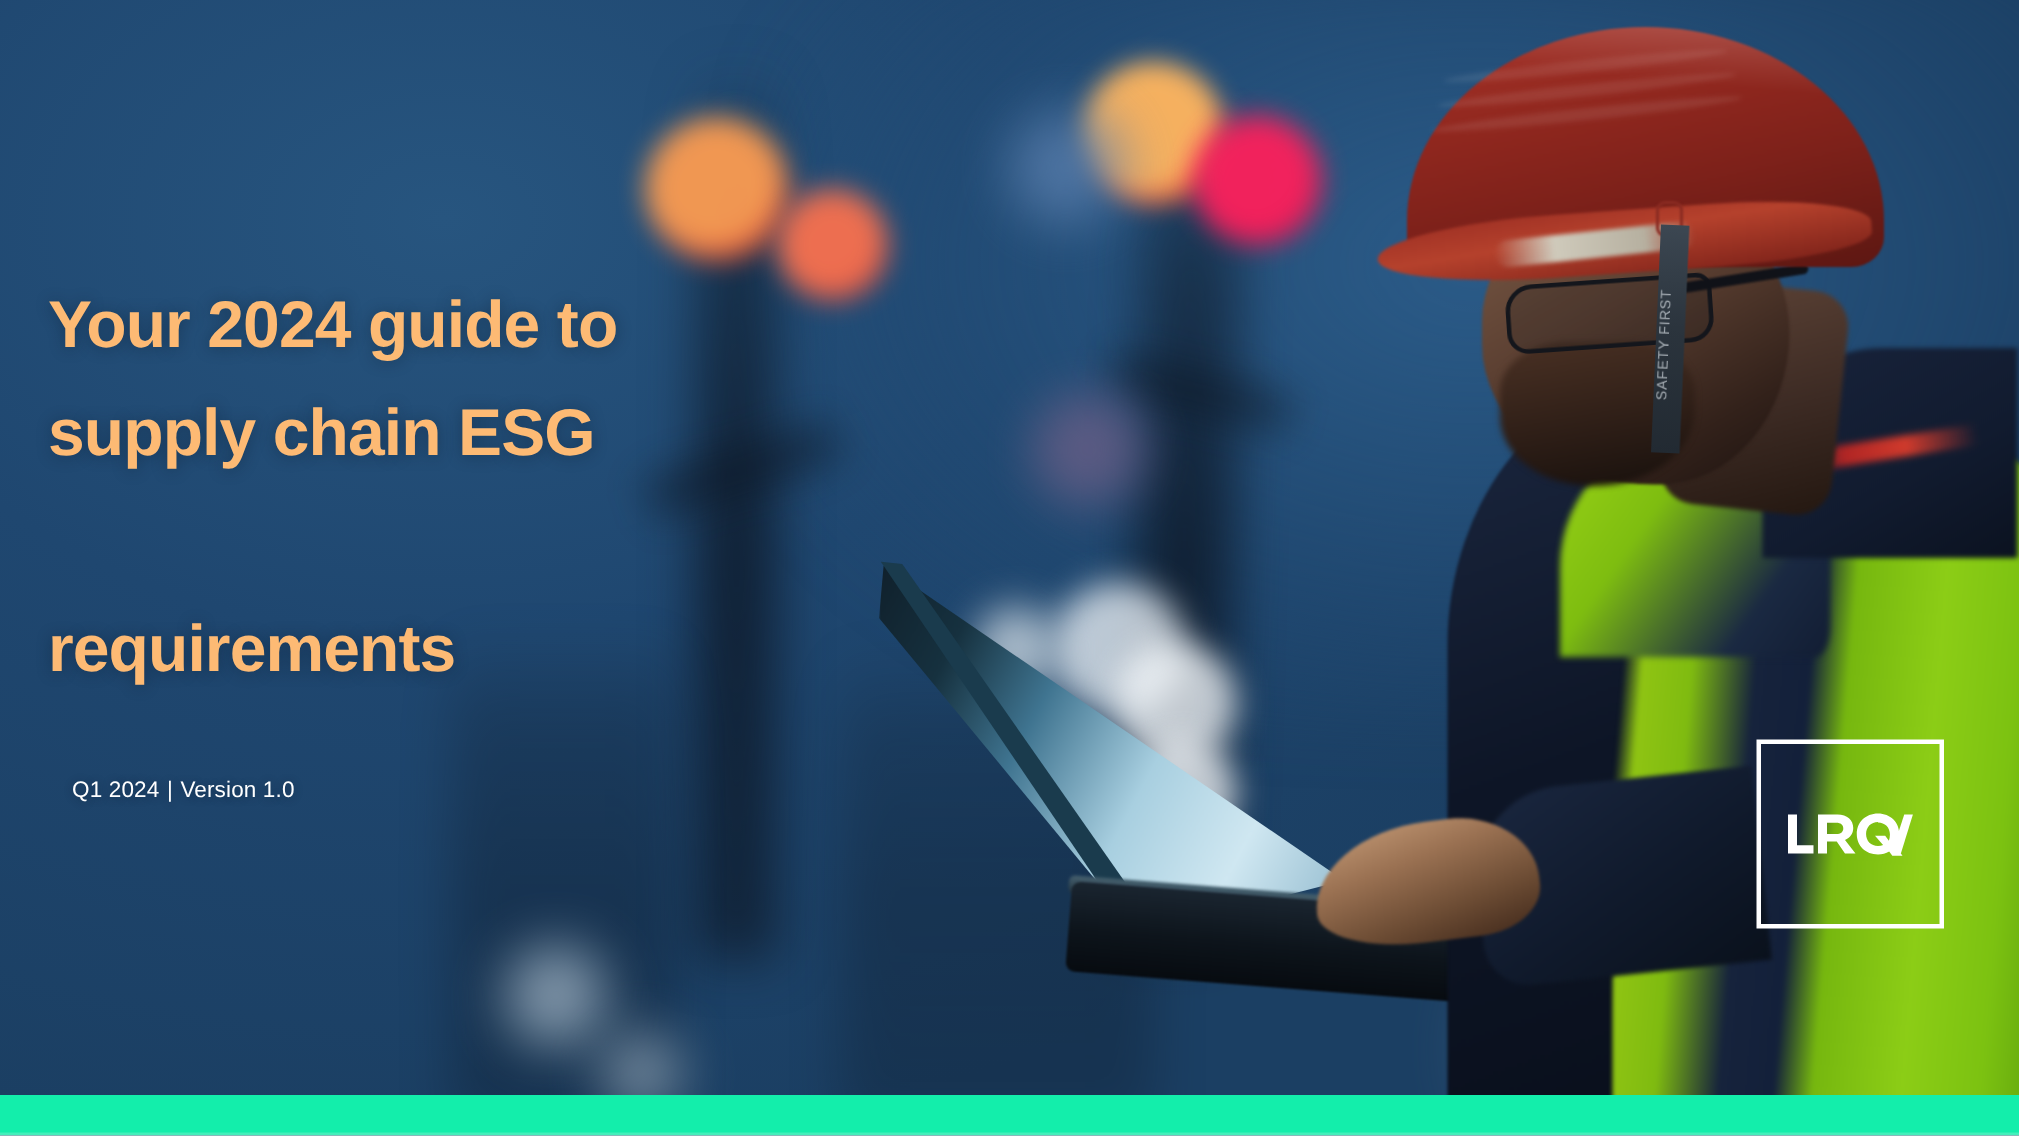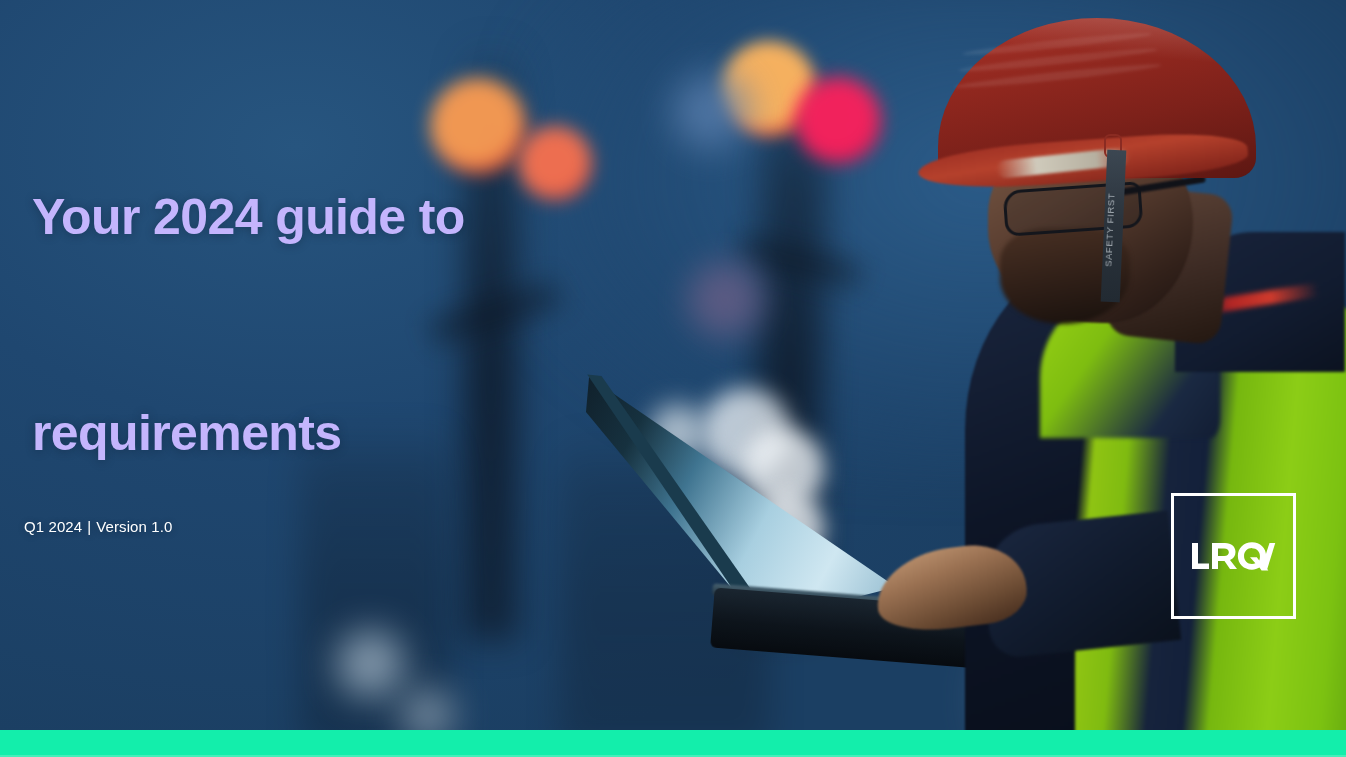--- a/index.html
+++ b/index.html
@@ -291,30 +291,30 @@
 
   
   .title {
     position: absolute;
     left: 32px;
     top: 181px;
     width: 640px;
     margin: 0;
     font-family: "Liberation Sans", sans-serif;
     font-weight: bold;
-    font-size: 50px;
+    font-size: 44px;
     line-height: 72px;
     letter-spacing: -0.6px;
-    color: #c4b5fd;
+    color: #fdba74;
     text-shadow: 0 1px 10px rgba(10,25,45,0.38);
   }
 
   .meta {
     position: absolute;
-    left: 24px;
+    left: 48px;
     top: 518px;
     font-family: "Liberation Sans", sans-serif;
     font-size: 15px;
     font-weight: normal;
     color: #ffffff;
     letter-spacing: 0.1px;
     text-shadow: 0 1px 6px rgba(10,25,45,0.45);
   }
   .meta .sep { padding: 0 5px; }
 
@@ -414,21 +414,21 @@
         </div>
       <div class="helmet-brim"></div>
       <div class="helmet-liner"></div>
 
       <div class="lanyard-clip"></div>
       <div class="lanyard"></div>
       <div class="lanyard-text">SAFETY FIRST</div>
     </div>
   </div>
 
-  <h1 class="title" id="cover-title"><span>Your 2024 guide to</span><br><br><br><span>requirements</span></h1>
+  <h1 class="title" id="cover-title"><span>Your 2024 guide to</span><br><span>supply chain ESG</span><br><br><span>requirements</span></h1>
 
   <div class="meta">
     <span>Q1 2024</span><span class="sep">|</span><span>Version 1.0</span>
   </div>
 
   <div class="logo">
     <svg width="86" height="30" viewBox="0 0 172 60" aria-hidden="true">
       <g fill="#ffffff">
 
         <path d="M2 4 h12 v41 h22 v11 H2 z"></path>

